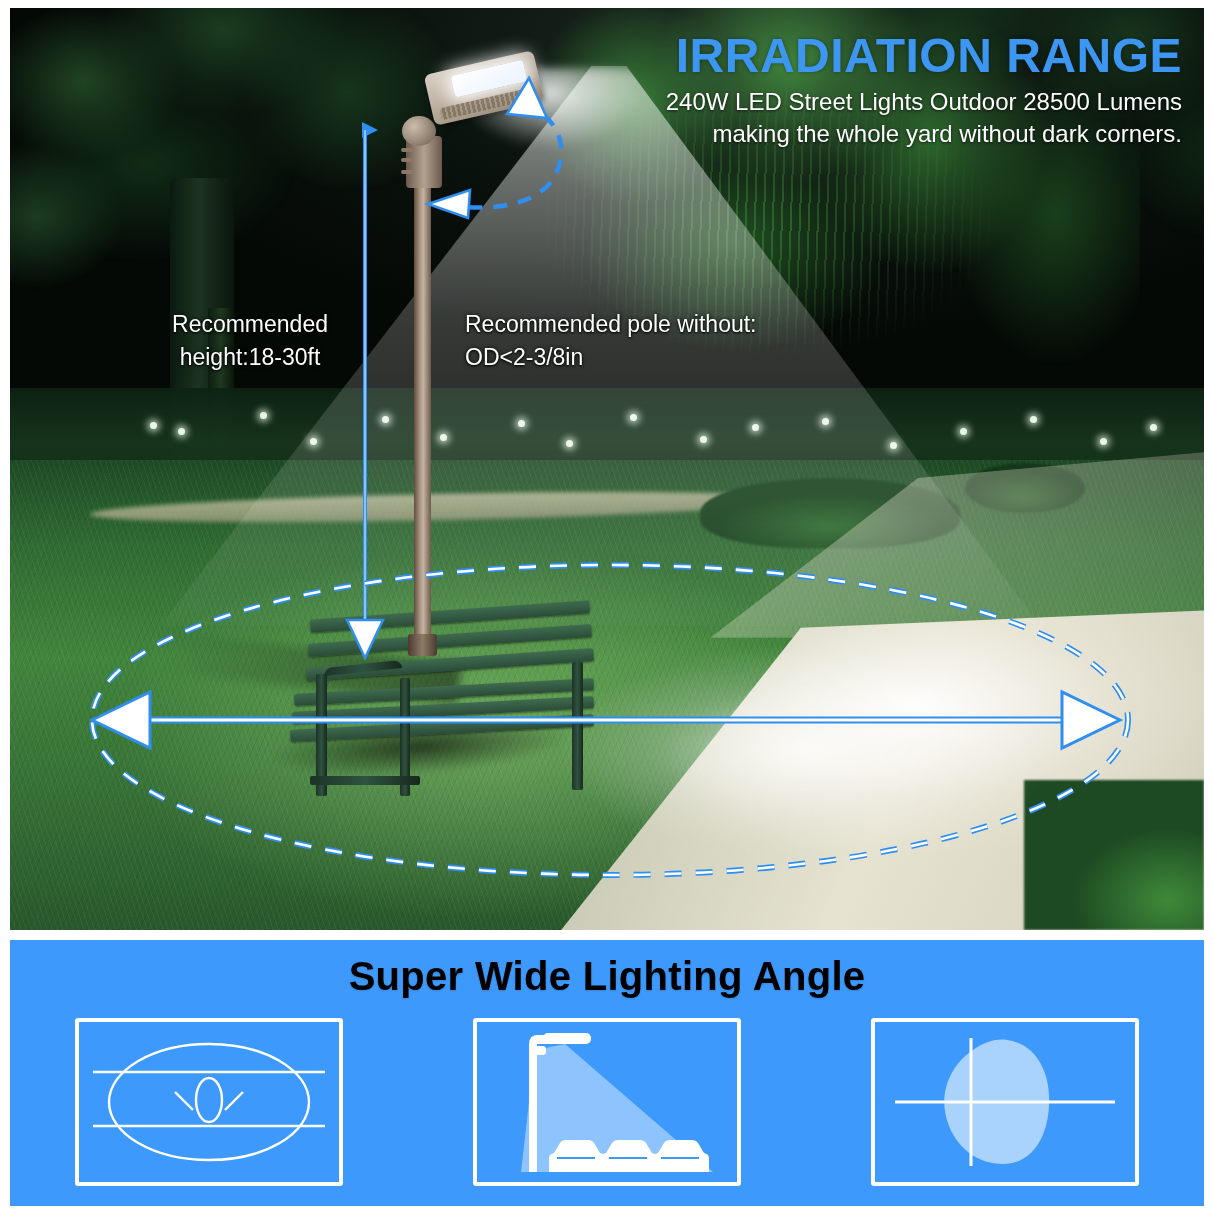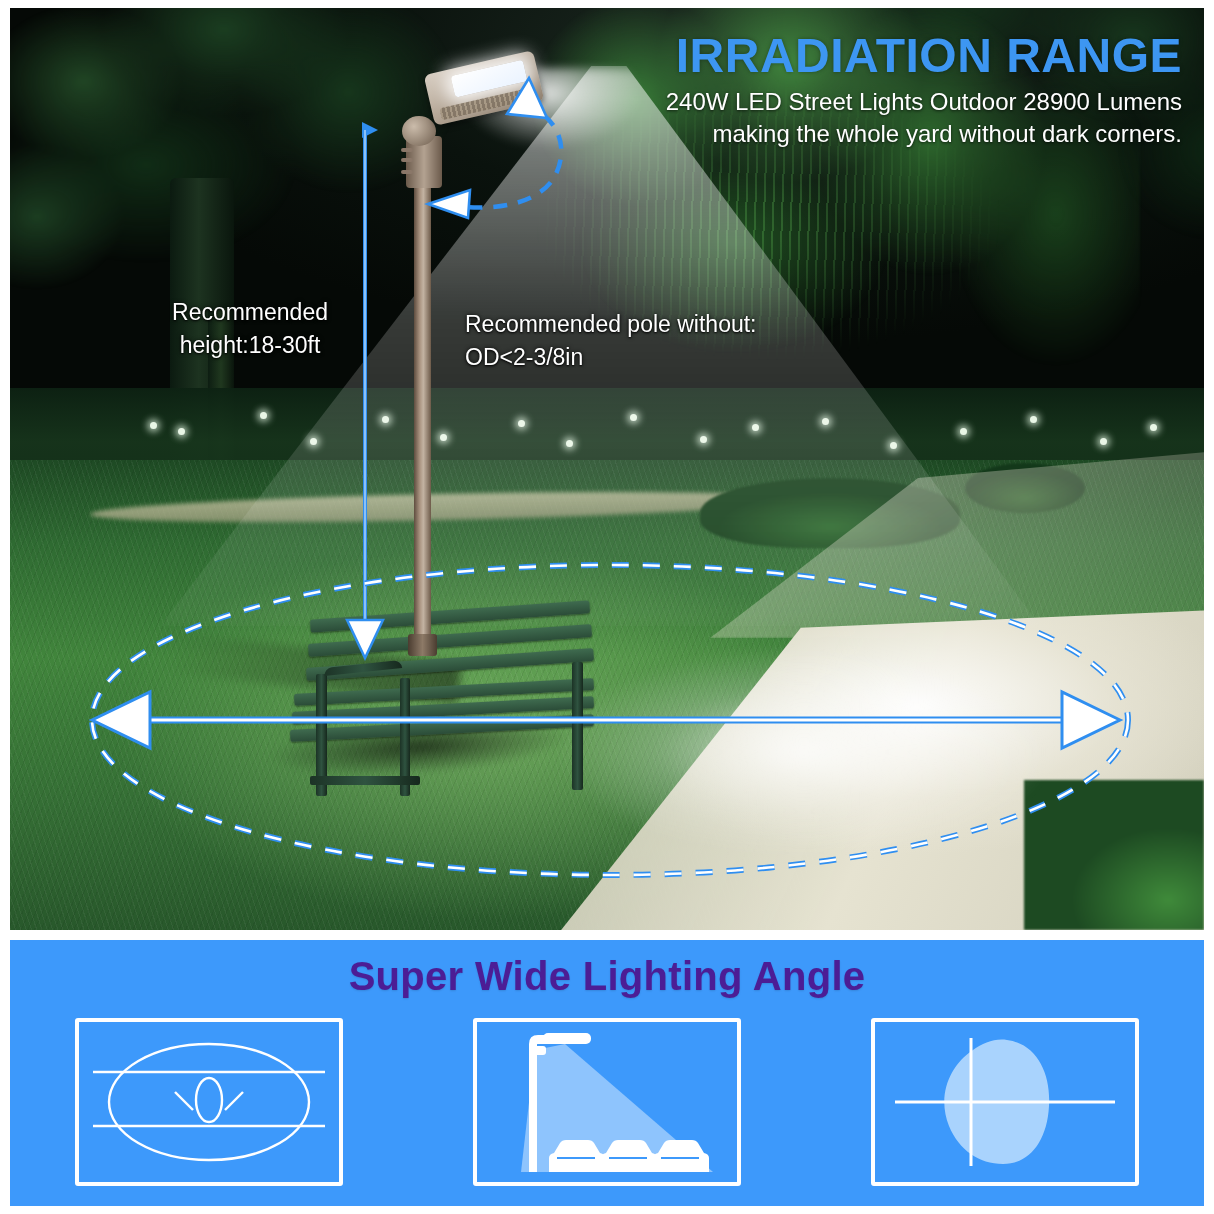--- a/index.html
+++ b/index.html
@@ -229,21 +229,21 @@
   }
   .hd-sub {
     position:absolute; right:22px; top:78px; width:560px;
     text-align:right; color:#ffffff; font-size:24px; line-height:1.32;
     text-shadow:0 1px 3px rgba(0,0,0,.7);
   }
   .lbl {
     position:absolute; color:#ffffff; font-size:23px; line-height:1.42;
     text-shadow:0 0 4px rgba(0,0,0,.85), 0 1px 2px rgba(0,0,0,.9);
   }
-  #lbl-height { left:140px; top:288px; width:200px; text-align:center; }
+  #lbl-height { left:140px; top:300px; width:200px; text-align:center; }
   #lbl-pole   { left:455px; top:300px; width:330px; }
   #lbl-angle  {
     left:505px; top:158px; font-size:27px; font-weight:bold; color:#ffffff;
     text-shadow:-1px -1px 0 #1f7fe0, 1px -1px 0 #1f7fe0, -1px 1px 0 #1f7fe0,
                  1px 1px 0 #1f7fe0, 0 0 6px rgba(0,0,0,.5);
   }
   #lbl-area {
     left:490px; top:758px; width:250px; text-align:center;
     font-size:24px; font-weight:bold; color:#ffffff; line-height:1.45;
     text-shadow:-1.6px -1.6px 0 #000, 1.6px -1.6px 0 #000,
@@ -251,21 +251,21 @@
                  0 0 4px rgba(0,0,0,.9);
   }
 
   
   #banner {
     position:absolute; left:10px; top:940px; width:1194px; height:266px;
     background:#3d99fb;
   }
   .banner-title {
     position:absolute; top:14px; left:0; width:100%;
-    text-align:center; color:#4c1d95; font-size:40px; font-weight:bold;
+    text-align:center; color:#000000; font-size:40px; font-weight:bold;
     letter-spacing:.3px; text-shadow:0 1px 2px rgba(0,0,0,.12);
   }
   .panels {
     position:absolute; left:0; top:78px; width:100%; height:180px;
     display:flex; justify-content:space-around; align-items:flex-start;
   }
   .panel {
     width:268px; height:168px; border:4px solid #ffffff; border-radius:3px;
     position:relative; overflow:hidden;
   }
@@ -377,21 +377,21 @@
       <g>
         <line x1="120" y1="712" x2="1072" y2="712" stroke="#2f8ef0" stroke-width="7"></line>
         <line x1="120" y1="712" x2="1072" y2="712" stroke="#ffffff" stroke-width="3"></line>
         <polygon points="82,712 140,684 140,740" fill="#ffffff" stroke="#2f8ef0" stroke-width="3"></polygon>
         <polygon points="1110,712 1052,684 1052,740" fill="#ffffff" stroke="#2f8ef0" stroke-width="3"></polygon>
       </g>
     </svg>
 
     <div class="hd-title">IRRADIATION RANGE</div>
     <div class="hd-sub">
-      <div>240W LED Street Lights Outdoor 28900 Lumens</div>
+      <div>240W LED Street Lights Outdoor 28500 Lumens</div>
       <div>making the whole yard without dark corners.</div>
     </div>
 
     <div class="lbl" id="lbl-height">
       <div>Recommended</div>
       <div>height:18-30ft</div>
     </div>
 
     <div class="lbl" id="lbl-pole">
       <div>Recommended pole without:</div>

